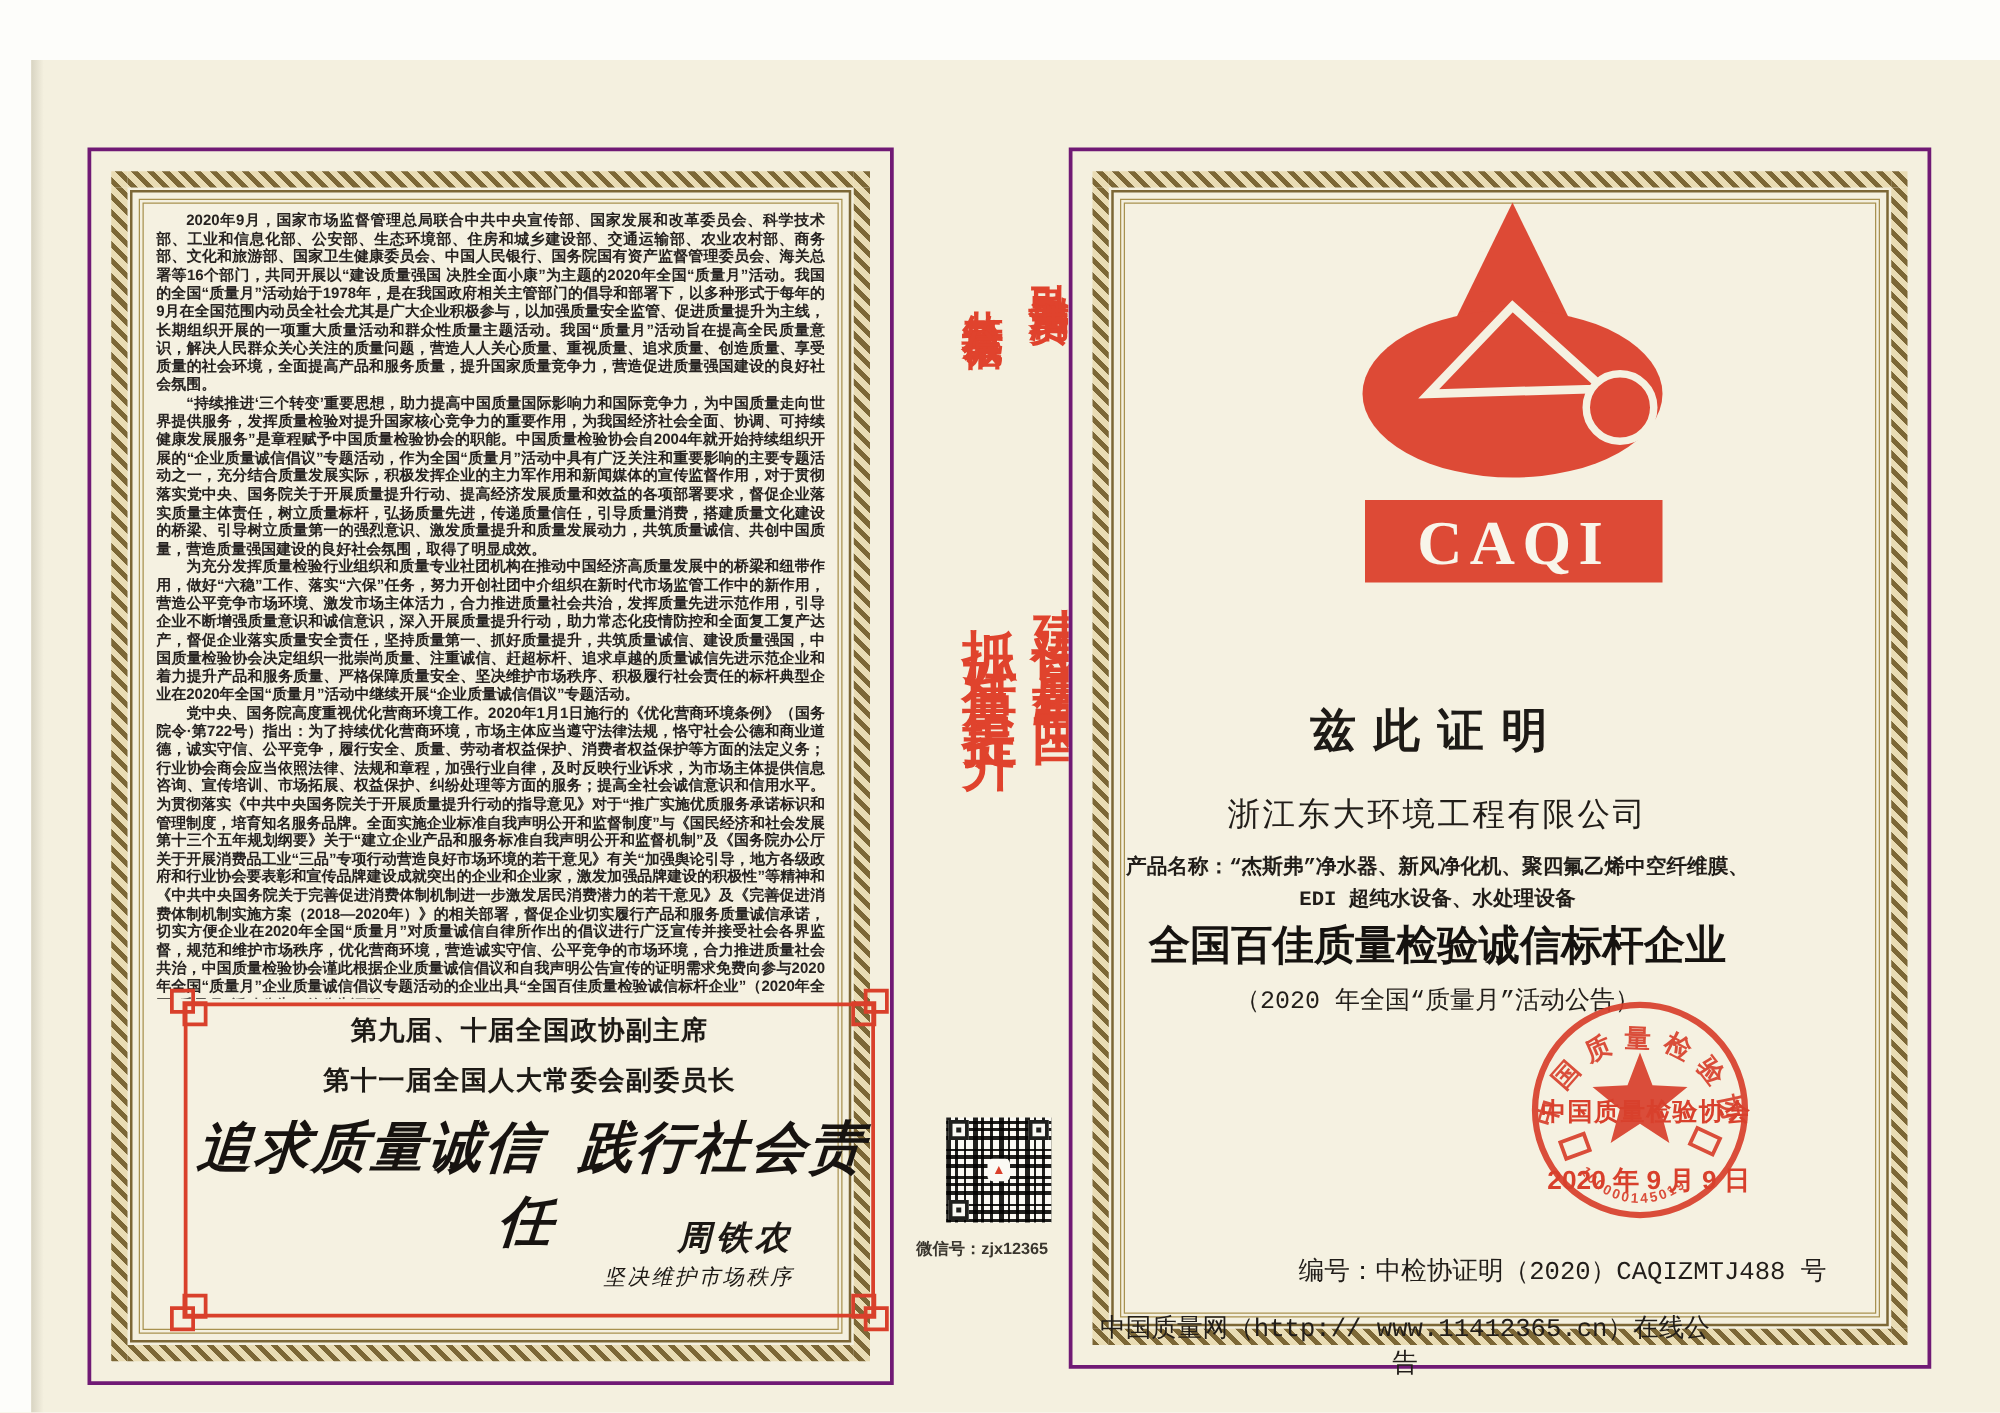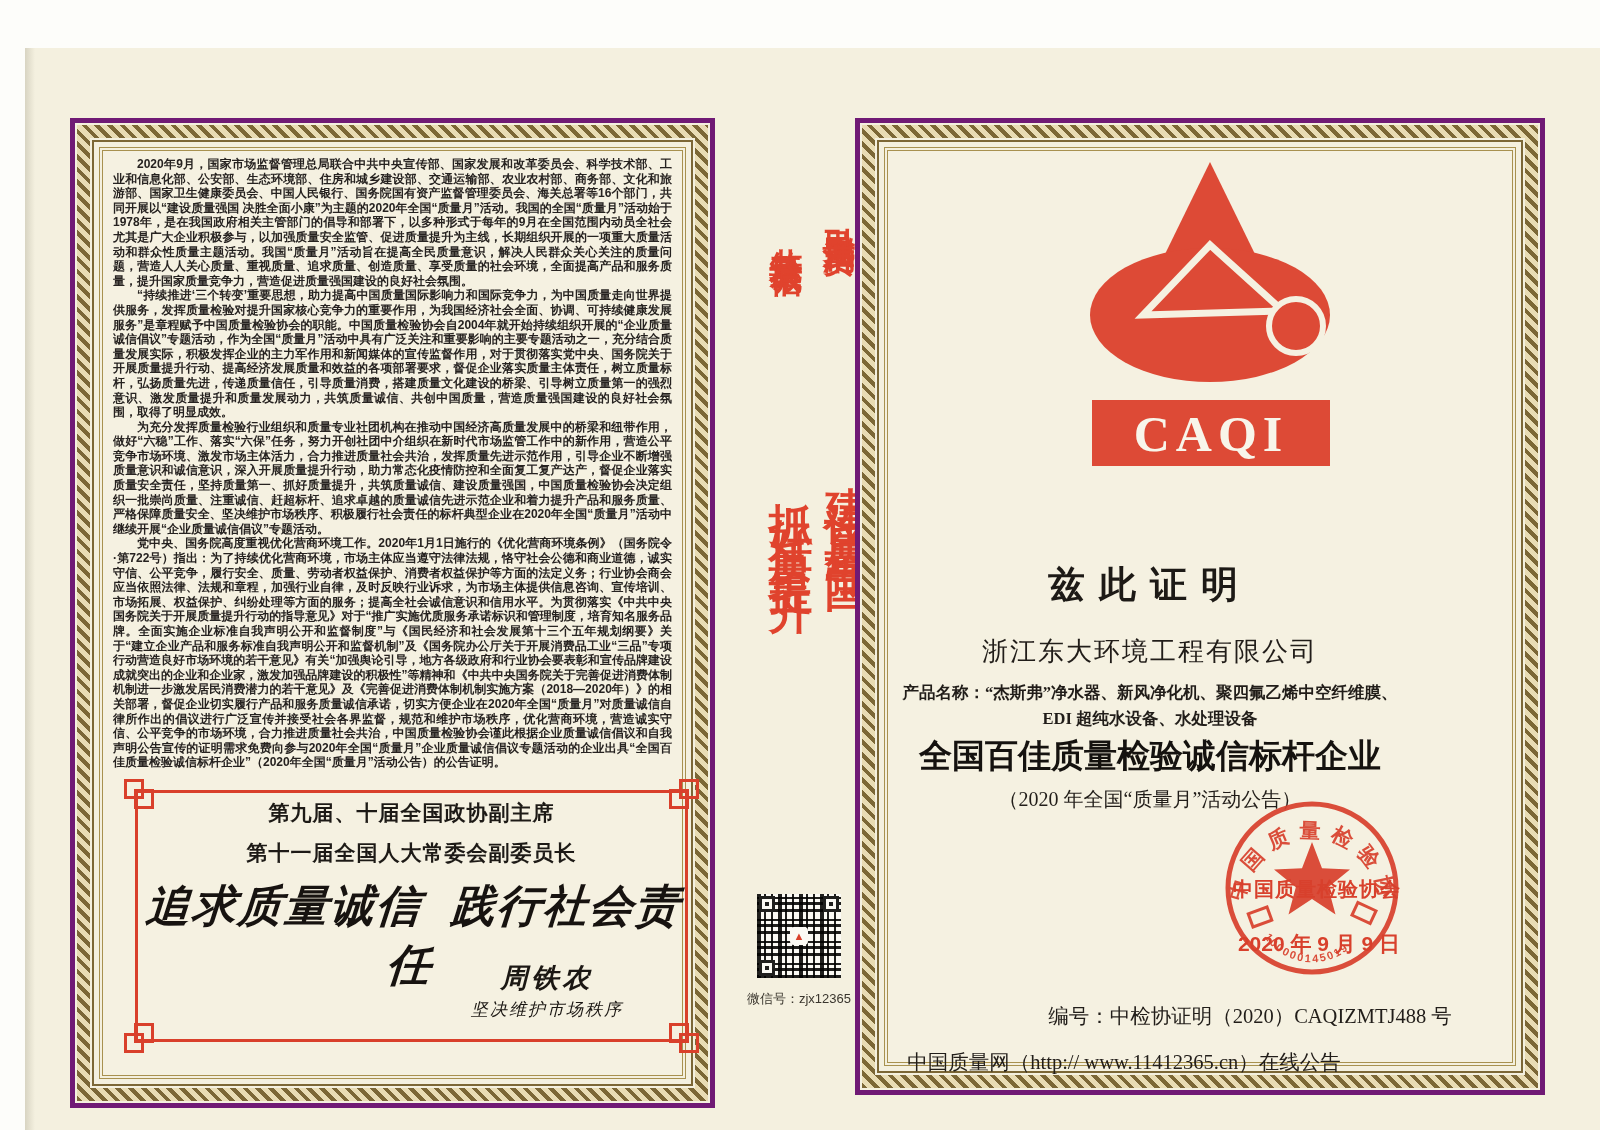--- a/index.html
+++ b/index.html
@@ -7,21 +7,21 @@
     width:1600px;height:1130px;position:relative;overflow:hidden;
     background:#fdfdfa;
     font-family:"Liberation Sans","DejaVu Sans",sans-serif;
   }
   
   .paper{position:absolute;left:25px;top:48px;right:0;bottom:0;background:#f4f0df;}
   .paper-shade{position:absolute;left:25px;top:48px;width:10px;bottom:0;background:linear-gradient(90deg,#d8d4c2,#f4f0df);}
 
   
   .panel{position:absolute;background:#f4f0df;}
-  .f-outer{position:absolute;inset:0;border:5px solid #701a75;padding:2px;box-sizing:border-box;}
+  .f-outer{position:absolute;inset:0;border:3px solid #701a75;padding:16px;box-sizing:border-box;}
   .f-band{height:100%;box-sizing:border-box;border:13px solid #b29a5d;
     border-image:repeating-linear-gradient(45deg,#7c6736 0 4px,#e9dcb4 4px 9px) 13;padding:2px;}
   .f-line{height:100%;box-sizing:border-box;border:2px solid #7c6736;padding:5px;}
   .f-in1{height:100%;box-sizing:border-box;border:1px solid #a8914f;padding:2px;}
   .f-in2{height:100%;box-sizing:border-box;border:1px solid #a8914f;position:relative;background:#f5f1e1;}
 
   
   .ltext{position:absolute;left:10px;right:10px;top:6px;height:630px;overflow:hidden;
     color:#262220;font-size:12px;line-height:14.6px;text-align:justify;font-weight:600;}
   .ltext p{margin:0;text-indent:2em;}
@@ -35,47 +35,47 @@
   .knot.tl{left:-14px;top:-14px;}
   .knot.tr{right:-14px;top:-14px;transform:scaleX(-1);}
   .knot.bl{left:-14px;bottom:-14px;transform:scaleY(-1);}
   .knot.br{right:-14px;bottom:-14px;transform:scale(-1,-1);}
   .ins-title{margin:0;text-align:center;font-weight:800;font-size:21px;line-height:40px;
     color:#1d1a16;letter-spacing:1px;}
   .ins-title:first-child{margin-top:8px;}
   .calli{margin-top:4px;text-align:center;font-size:44px;font-weight:800;color:#171310;
     font-style:italic;transform:skewX(-4deg);word-spacing:16px;letter-spacing:2px;
     font-family:"Liberation Serif","DejaVu Serif",serif;}
-  .sig{position:absolute;right:62px;bottom:18px;text-align:center;color:#1b1713;
+  .sig{position:absolute;right:62px;bottom:18px;text-align:right;color:#1b1713;
     font-family:"Liberation Serif","DejaVu Serif",serif;font-style:italic;}
   .sig .name{font-size:27px;font-weight:700;letter-spacing:4px;}
   .sig .date{font-size:17px;margin-top:2px;letter-spacing:2px;}
 
   
   .vslogan{position:absolute;writing-mode:vertical-rl;color:#e0432d;font-weight:900;}
   .vs-small{font-size:33px;letter-spacing:3px;}
   .vs-big{font-size:44px;letter-spacing:17px;}
 
   
   .qr{position:absolute;left:757px;top:894px;width:84px;height:84px;background:#fbfaf4;
     background-image:
       repeating-linear-gradient(90deg,#20201e 0 4px,transparent 4px 7px,#20201e 7px 9px,transparent 9px 14px,#20201e 14px 16px,transparent 16px 21px),
       repeating-linear-gradient(0deg,#20201e 0 3px,transparent 3px 7px,#20201e 7px 10px,transparent 10px 13px,#20201e 13px 15px,transparent 15px 22px);
     background-blend-mode:multiply;}
   .finder{position:absolute;width:16px;height:16px;border:3px solid #20201e;background:#fbfaf4;box-sizing:border-box;}
   .finder::after{content:"";position:absolute;left:3px;top:3px;width:4px;height:4px;background:#20201e;}
   .qr-logo{position:absolute;left:33px;top:33px;width:18px;height:18px;background:#fbfaf4;
     border-radius:4px;display:flex;align-items:center;justify-content:center;
     color:#d9402b;font-size:11px;line-height:1;}
-  .wechat{position:absolute;left:733px;top:990px;width:132px;text-align:center;
-    font-size:13px;color:#3a362e;font-weight:400;}
+  .wechat{position:absolute;left:733px;top:990px;width:132px;text-align:left;
+    font-size:13px;color:#3a362e;font-weight:700;}
 
   
   .abs{position:absolute;}
-  .serif{font-family:Liberation Serif, serif;}
+  .serif{font-family:Liberation Mono, monospace;}
   .cert-head{left:930px;top:560px;width:440px;text-align:center;font-size:37px;font-weight:700;
     letter-spacing:14px;color:#1d1a16;}
   .company{left:870px;top:634px;width:560px;text-align:center;font-size:26px;color:#211d19;letter-spacing:2px;}
   .prod{left:870px;top:682px;width:560px;text-align:center;font-size:16.5px;color:#211d19;font-weight:600;}
   .prod2{top:708px;}
   .award{left:858px;top:734px;width:584px;text-align:center;font-size:33px;font-weight:700;
     color:#15120f;letter-spacing:0px;}
   .award-note{left:870px;top:786px;width:560px;text-align:center;font-size:20px;color:#211d19;}
   .seal-org{left:1230px;top:876px;width:174px;text-align:center;font-size:20px;font-weight:700;
     color:#d8402c;letter-spacing:1px;}

